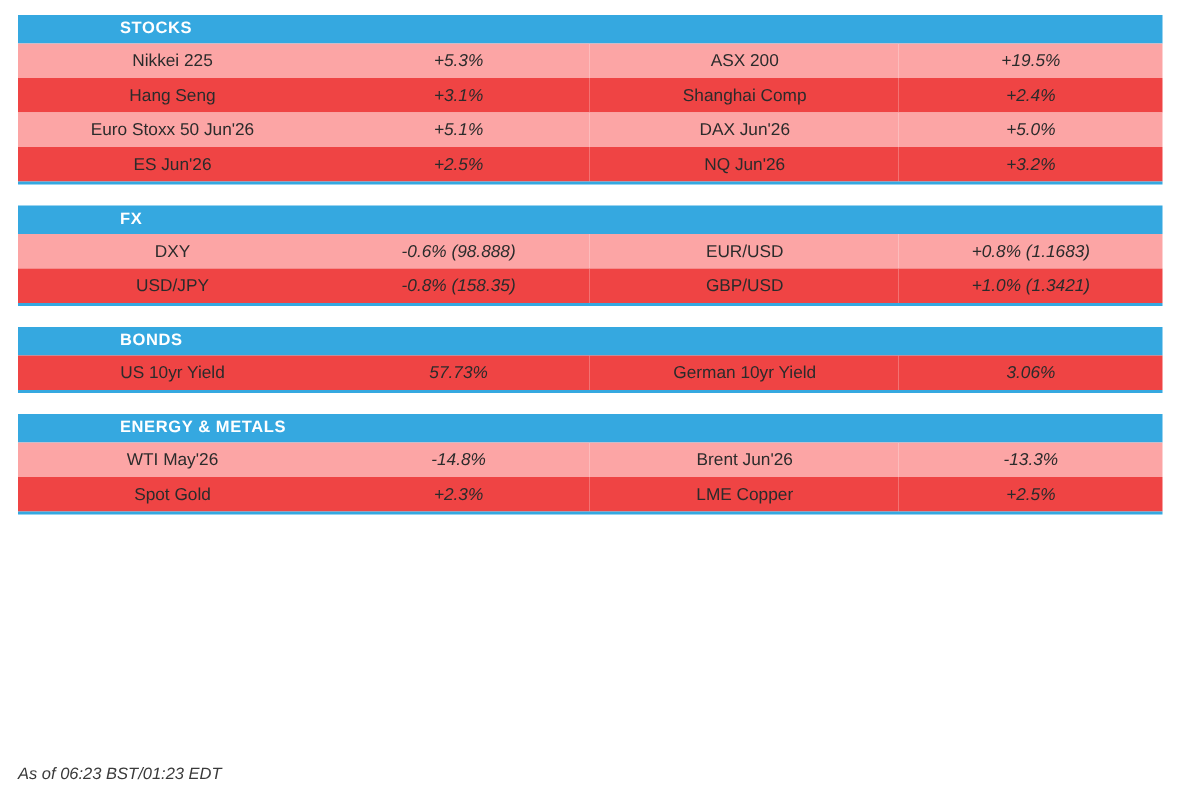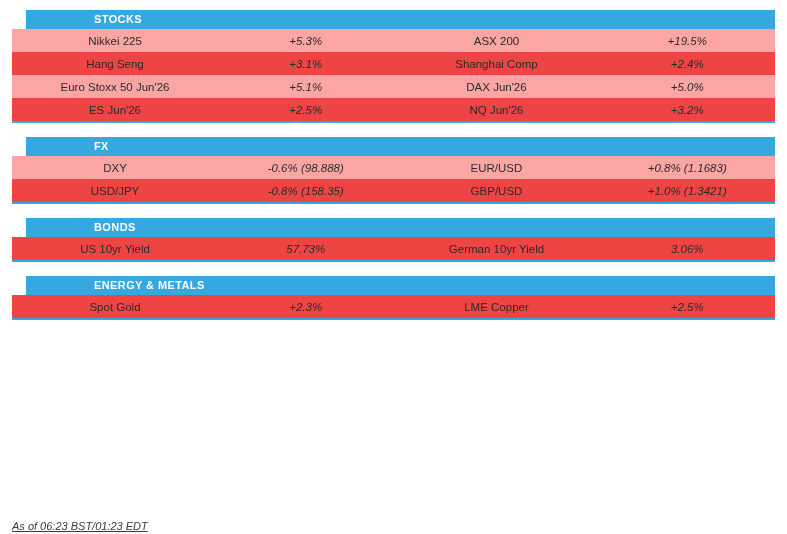--- a/index.html
+++ b/index.html
@@ -23,21 +23,20 @@
   }
   .section {
     margin-bottom: 14px;
   }
   .section-header {
     background: #35a8e0;
     height: 19px;
     line-height: 19px;
     display: flex;
     align-items: center;
-    margin-left: 14px;
   }
   .section-header .title {
     color: #ffffff;
     font-size: 11px;
     font-weight: bold;
     letter-spacing: 0.4px;
     padding-left: 68px;
   }
   table.grid {
     width: 100%;
@@ -67,25 +66,24 @@
     font-style: italic;
   }
   .section-underline {
     height: 2px;
     background: #35a8e0;
     width: 100%;
   }
   .asof {
     position: absolute;
     left: 12px;
-    bottom: 2px;
+    bottom: 12px;
     font-size: 11px;
     font-style: italic;
     color: #3a3a3a;
-    text-decoration: underline;
   }
 </style>
 </head>
 <body>
 
 <div class="page">
 
   <div class="section">
     <div class="section-header">
       <span class="title">STOCKS</span>
@@ -160,20 +158,26 @@
       </table>
     <div class="section-underline"></div>
   </div>
 
   <div class="section">
     <div class="section-header">
       <span class="title">ENERGY &amp; METALS</span>
     </div>
     <table class="grid">
       <tbody>
+          <tr class="row-even">
+        <td class="label">WTI May'26</td>
+        <td class="value">-14.8%</td>
+        <td class="label">Brent Jun'26</td>
+        <td class="value">-13.3%</td>
+      </tr>
       <tr class="row-odd">
         <td class="label">Spot Gold</td>
         <td class="value">+2.3%</td>
         <td class="label">LME Copper</td>
         <td class="value">+2.5%</td>
       </tr>
     </tbody>
       </table>
     <div class="section-underline"></div>
   </div>

